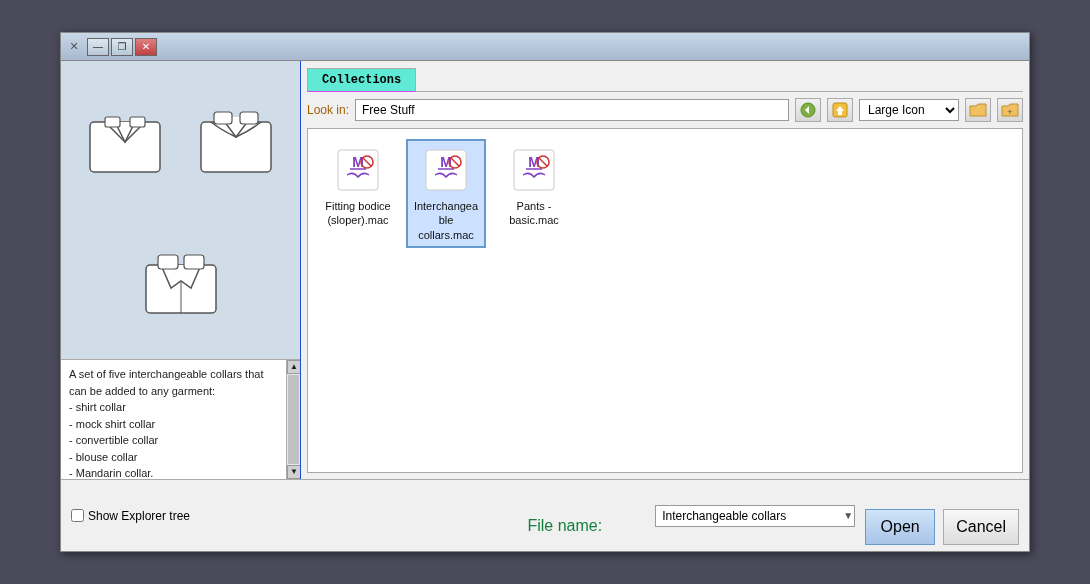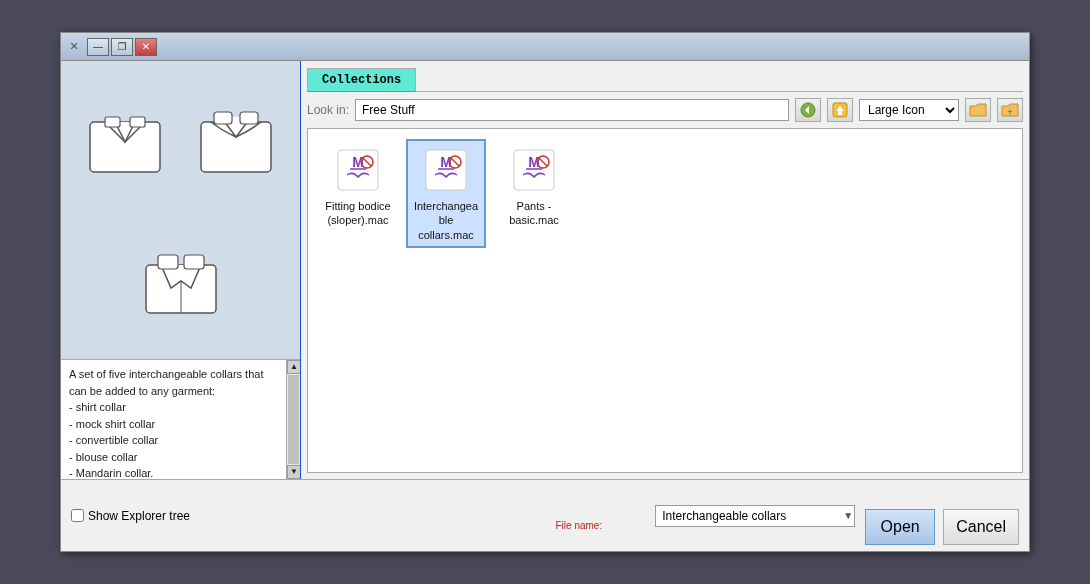--- a/index.html
+++ b/index.html
@@ -166,21 +166,21 @@
       font-family: Liberation Mono, monospace;
     }
     .toolbar-row {
       display: flex;
       align-items: center;
       gap: 6px;
       margin-bottom: 6px;
     }
     .toolbar-label {
       font-size: 12px;
-      color: #737373;
+      color: #a16207;
       white-space: nowrap;
     }
     .look-in-input {
       flex: 1;
       height: 22px;
       border: 1px solid #999;
       padding: 2px 6px;
       font-size: 12px;
       background: white;
     }
@@ -263,22 +263,22 @@
     .show-explorer input[type=checkbox] {
       margin: 0;
     }
     .spacer { flex: 1; }
     .filename-row {
       display: flex;
       align-items: center;
       gap: 6px;
     }
     .filename-label {
-      font-size: 10px;
-      color: #b91c1c;
+      font-size: 16px;
+      color: #15803d;
       white-space: nowrap;
       margin-top: 20px;
     }
     .filename-input-wrap {
       position: relative;
       display: flex;
       align-items: center;
       padding-left: 47px;
     }
     .filename-input {

